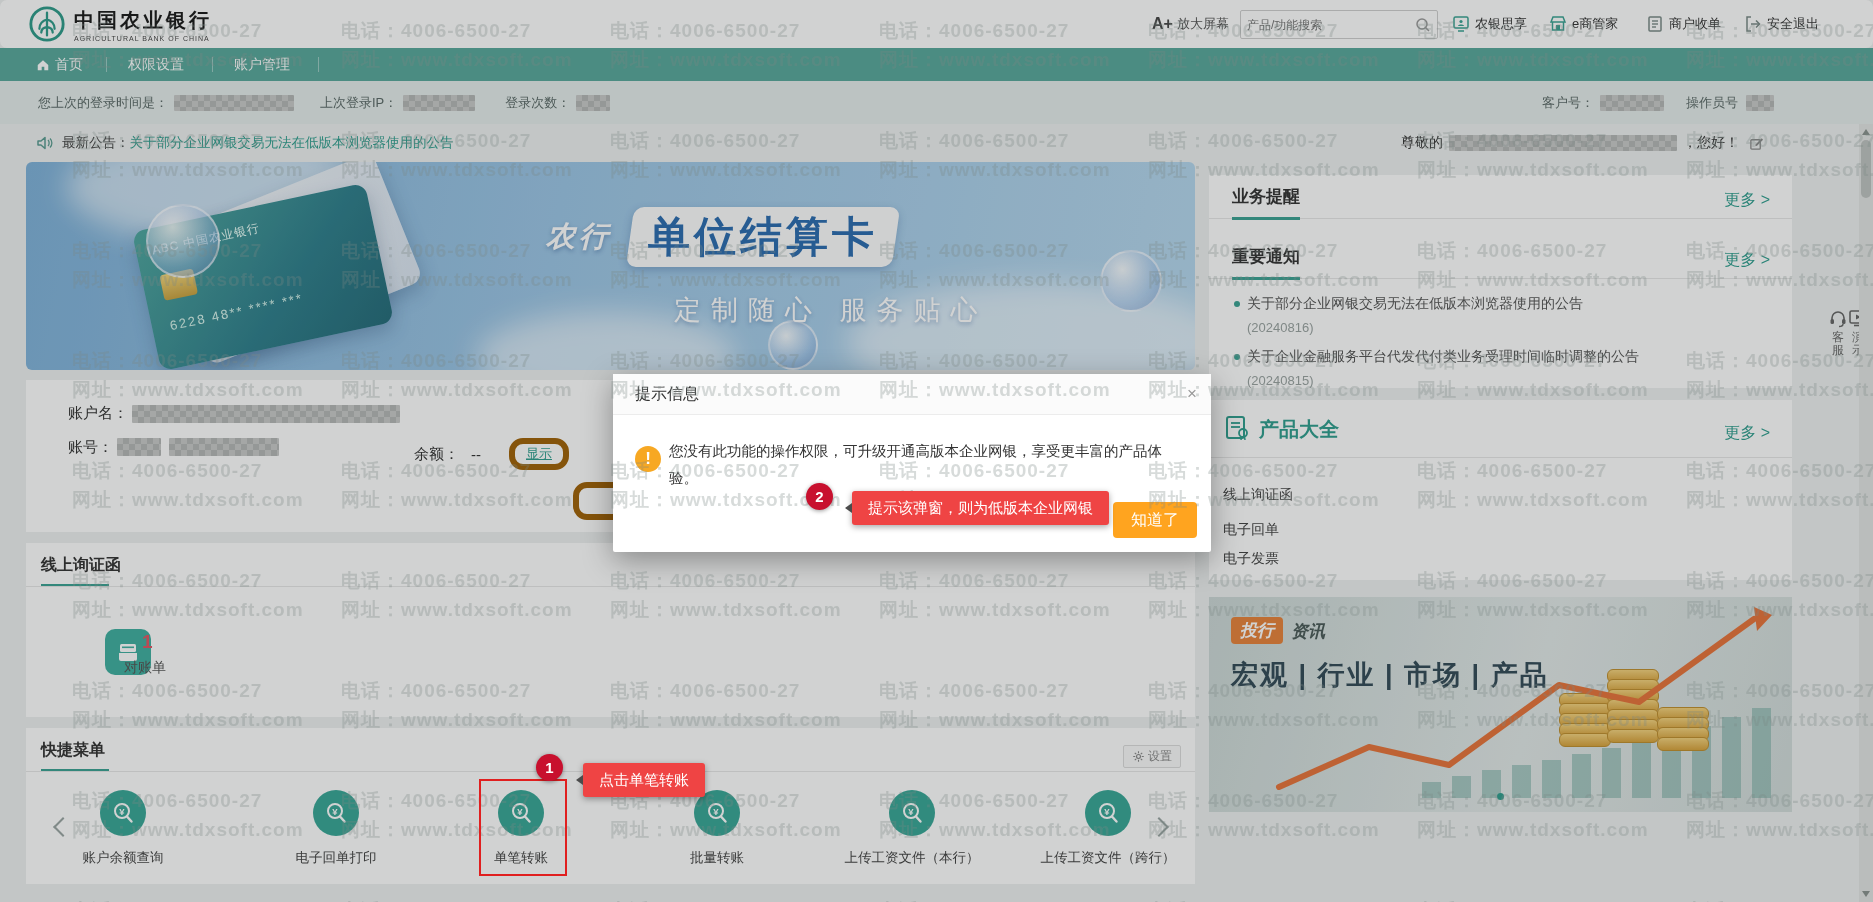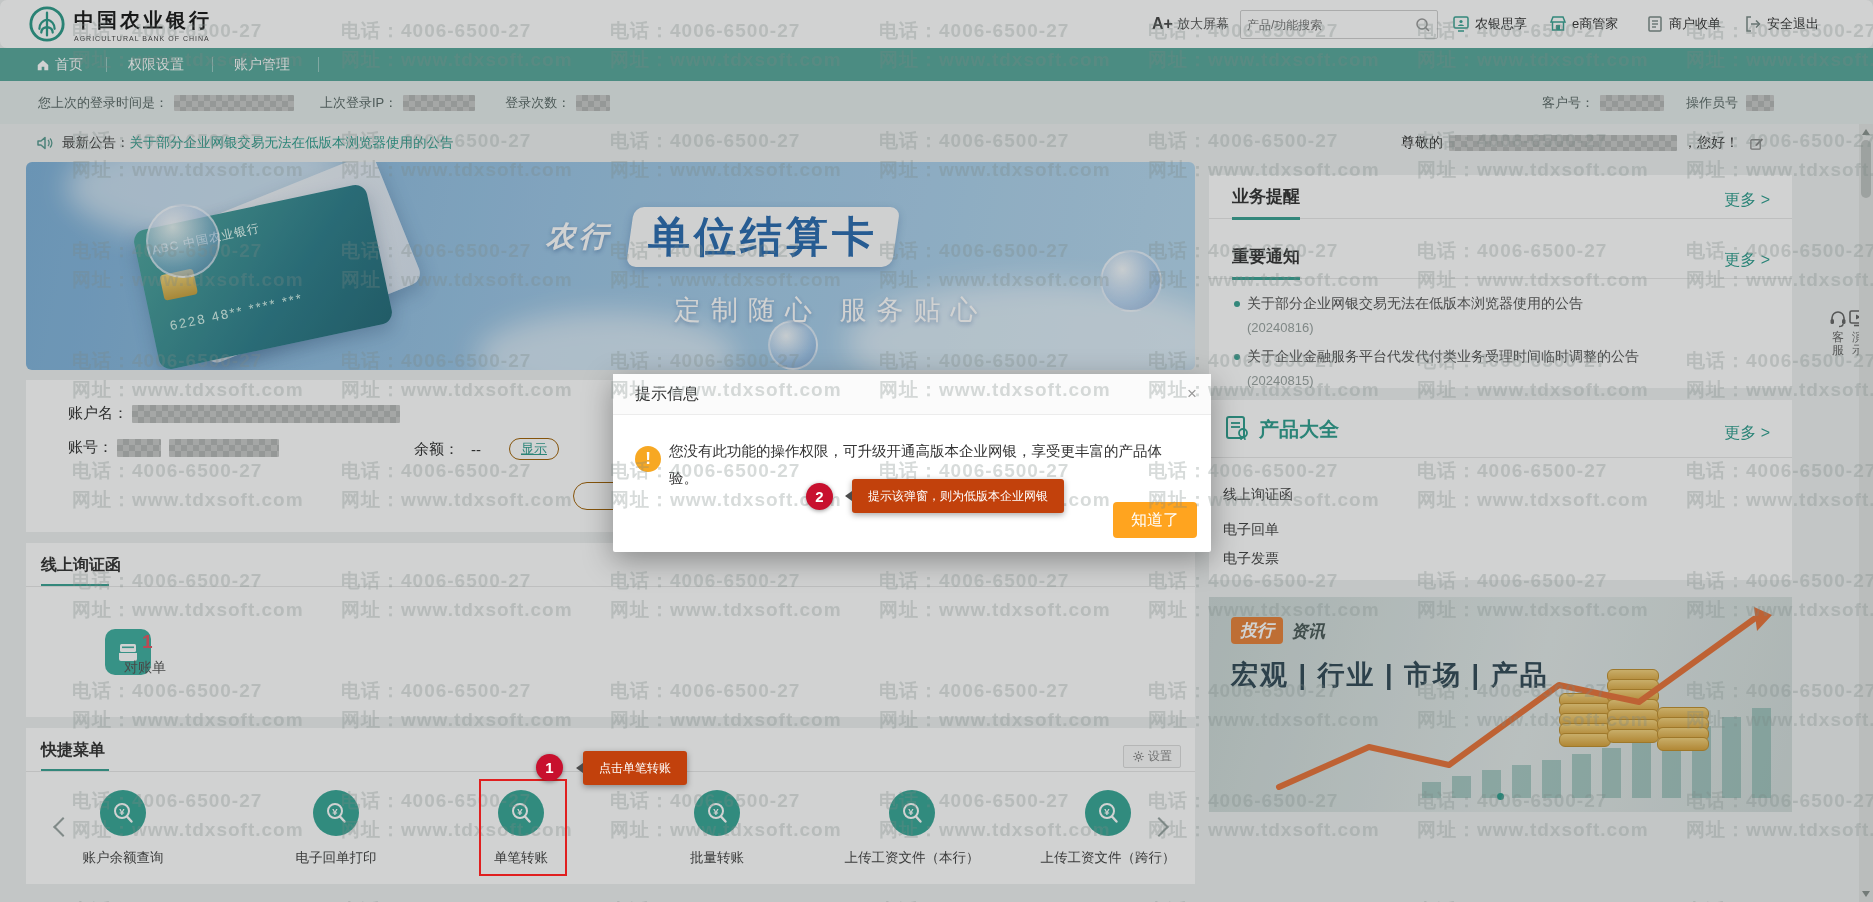--- a/index.html
+++ b/index.html
@@ -40,21 +40,21 @@
   .cloud{position:absolute;background:rgba(255,255,255,.55);border-radius:50%;filter:blur(14px);}
   .b-card{position:absolute;border-radius:12px;box-shadow:0 8px 18px rgba(30,60,100,.25);}
   .bubble{position:absolute;border-radius:50%;background:radial-gradient(circle at 35% 30%,rgba(255,255,255,.85),rgba(160,195,235,.55) 60%,rgba(90,130,190,.5));border:2px solid rgba(255,255,255,.6);}
   .b-title{position:absolute;left:520px;top:45px;display:flex;align-items:center;}
   .b-brand{font-size:29px;font-weight:bold;font-style:italic;color:#fff;text-shadow:0 2px 4px rgba(40,80,140,.45);letter-spacing:4px;}
   .b-badge{margin-left:18px;background:#fdfdfd;border-radius:10px;padding:2px 18px;transform:skewX(-8deg);box-shadow:0 3px 8px rgba(40,80,140,.3);}
   .b-badge span{display:inline-block;transform:skewX(8deg);font-size:42px;font-weight:bold;color:#2b6cb0;letter-spacing:4px;}
   .b-slogan{position:absolute;left:648px;top:130px;font-size:27px;color:#ffffff;letter-spacing:10px;text-shadow:0 2px 4px rgba(40,80,140,.4);}
   
   .acct-label{font-size:15px;color:#333;}
-  .pill-btn{display:inline-block;border:1px solid #a16207;color:#2f9e8e;border-radius:14px;text-align:center;cursor:pointer;background:#fff;text-decoration:underline;}
+  .pill-btn{display:inline-block;border:6px solid #a16207;color:#2f9e8e;border-radius:14px;text-align:center;cursor:pointer;background:#fff;text-decoration:underline;}
   
   .quick-item{position:absolute;text-align:center;cursor:pointer;width:160px;}
   .q-circle{width:46px;height:46px;border-radius:50%;background:#38a797;margin:0 auto;display:flex;align-items:center;justify-content:center;}
   .q-label{margin-top:13px;font-size:13.5px;color:#444;}
   .chevron{position:absolute;width:12px;height:12px;border-left:2px solid #9aa5a3;border-bottom:2px solid #9aa5a3;cursor:pointer;}
   .settings-btn{position:absolute;border:1px solid #ddd;background:#fafafa;color:#888;font-size:12px;
      display:flex;align-items:center;padding:2px 8px;border-radius:2px;cursor:pointer;}
   
   .notice-item{position:absolute;left:38px;font-size:14px;color:#555;cursor:pointer;width:520px;}
   .notice-date{font-size:13px;color:#9aa3a1;margin-top:7px;}
@@ -92,22 +92,22 @@
   .modal-title{position:absolute;left:22px;top:0;line-height:40px;font-size:16px;color:#333;}
   .modal-close{position:absolute;right:14px;top:0;line-height:40px;font-size:17px;color:#999;cursor:pointer;}
   .warn-icon{position:absolute;left:22px;top:72px;width:26px;height:26px;border-radius:50%;background:#f7a823;color:#fff;
      font-weight:bold;font-size:17px;text-align:center;line-height:26px;}
   .modal-msg{position:absolute;left:56px;top:64px;width:508px;font-size:14.5px;color:#333;line-height:27px;}
   .confirm-btn{position:absolute;right:14px;bottom:14px;width:84px;height:36px;background:#ffa41f;color:#fff;border:none;
      font-size:16px;border-radius:4px;cursor:pointer;font-family:inherit;}
   .red-box{position:absolute;left:479px;top:779px;width:84px;height:93px;border:2px solid #e01f1f;z-index:30;}
   .step-circle{position:absolute;width:27px;height:27px;border-radius:50%;background:#c8102e;color:#fff;font-weight:bold;
      font-size:15px;text-align:center;line-height:27px;z-index:31;box-shadow:0 1px 4px rgba(0,0,0,.4);}
-  .step-tip{position:absolute;height:34px;line-height:34px;background:#c2410c;color:#fff;font-size:12px;padding:0 16px;
-     border-radius:3px;z-index:31;white-space:nowrap;box-shadow:0 2px 6px rgba(0,0,0,.35);}
+  .step-tip{position:absolute;height:34px;line-height:34px;background:#ef4444;color:#fff;font-size:15px;padding:0 16px;
+     border-radius:3px;z-index:31;white-space:nowrap;box-shadow:0 2px 6px rgba(0,0,0,.35);margin-top:12px;}
   .step-tip:before{content:"";position:absolute;left:-7px;top:12px;width:0;height:0;border-top:5px solid transparent;
      border-bottom:5px solid transparent;border-right:7px solid #4b4b4b;}
   
   #wm{position:absolute;inset:0;z-index:25;pointer-events:none;overflow:hidden;}
   .wm-t{position:absolute;font-size:19px;font-weight:bold;color:rgba(122,136,133,.30);white-space:nowrap;letter-spacing:1px;transform:translateY(-50%);}
 </style>
 </head>
 <body>
 
 <div class="page">
@@ -246,21 +246,21 @@
       <span class="b-badge"><span>单位结算卡</span></span>
     </div>
     <div class="b-slogan">定制随心 服务贴心</div>
   </div>
 
   <div class="card" style="left:26px;top:380px;width:1169px;height:152px">
     <div style="position:absolute;left:42px;top:24px;display:flex;align-items:center;">
       <span class="acct-label">账户名：</span>
       <span class="blur-block" style="width:268px;height:18px;margin-left:4px"></span>
     </div>
-    <div style="position:absolute;left:42px;top:58px;display:flex;align-items:center;">
+    <div style="position:absolute;left:42px;top:58px;display:flex;">
       <span class="acct-label">账号：</span>
       <span class="blur-block" style="width:44px;height:18px;margin-left:4px"></span>
       <span class="blur-block" style="width:110px;height:18px;margin-left:8px"></span>
     </div>
     <div style="position:absolute;left:388px;top:58px;display:flex;align-items:center;">
       <span class="acct-label">余额：</span>
       <span class="acct-label" style="margin-left:12px">--</span>
       <span class="pill-btn" style="margin-left:28px;width:48px;height:20px;line-height:20px;font-size:13px">显示</span>
     </div>
     <span class="pill-btn" style="position:absolute;left:547px;top:102px;width:108px;height:26px;line-height:26px;font-size:14px">查询</span>

